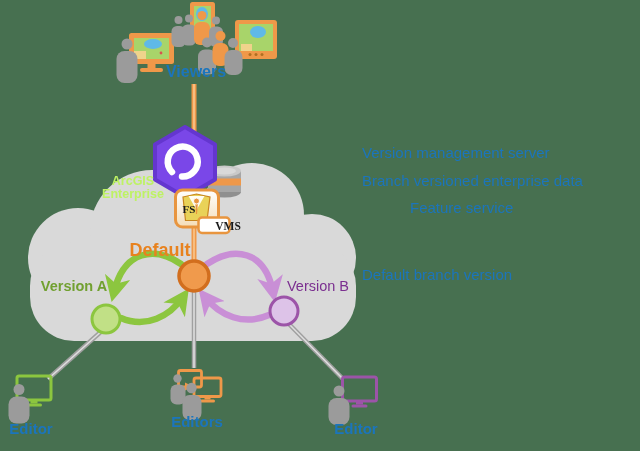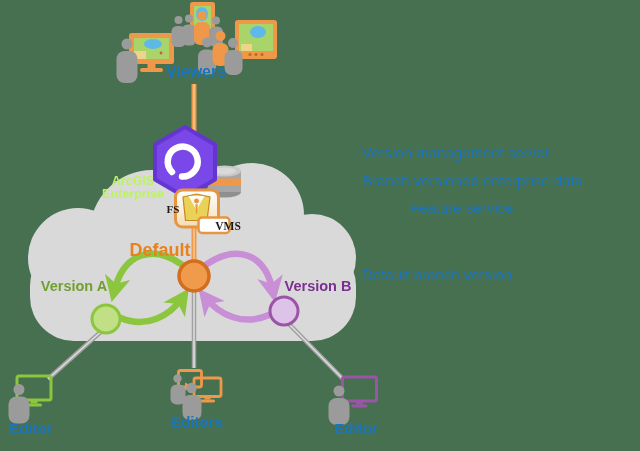--- a/index.html
+++ b/index.html
@@ -7,21 +7,21 @@
   #stage{position:relative;width:640px;height:325px;font-family:"Liberation Sans",sans-serif;}
   #diagram-svg{position:absolute;left:0;top:0;}
   .lbl{position:absolute;white-space:nowrap;line-height:1.05;}
   .ctr{transform:translateX(-50%);text-align:center;}
   .blue{color:#1B75BC;font-weight:800;font-size:16px;}
   .blue-sm{color:#1B75BC;font-weight:800;font-size:15px;}
   .legend{color:#1B75BC;font-weight:400;font-size:15px;}
   .gray-cap{color:#bef264;font-weight:bold;font-size:12.5px;}
   .default-lbl{color:#E8821E;font-weight:800;font-size:18px;}
   .va-lbl{color:#71A030;font-weight:800;font-size:14.5px;}
-  .vb-lbl{color:#7B2F90;font-weight:700;font-size:14.5px;}
+  .vb-lbl{color:#7B2F90;font-weight:400;font-size:14.5px;}
   .serif-sm{font-family:"Liberation Serif",serif;font-weight:bold;font-size:11px;color:#1a1a1a;}
 </style>
 </head>
 <body>
 
 <div id="stage">
 
 <svg id="diagram-svg" width="640" height="451" viewBox="0 0 640 451">
   <defs>
     <marker id="mg" markerWidth="4" markerHeight="4" refX="2.4" refY="2" orient="auto" markerUnits="strokeWidth">
@@ -195,21 +195,21 @@
           <rect x="328.5" y="398" width="21" height="27" rx="8"></rect>
         </g>
   </g>
 </svg>
 
 <div class="lbl ctr blue" style="left:196px;top:64px;">Viewers</div>
 <div class="lbl ctr gray-cap" style="left:133px;top:175px;">
   <div>ArcGIS</div>
   <div>Enterprise</div>
 </div>
-<div class="lbl ctr serif-sm" style="left:173px;top:204px;text-align:right;">FS</div>
+<div class="lbl ctr serif-sm" style="left:189px;top:204px;text-align:right;">FS</div>
 <div class="lbl ctr serif-sm" style="left:228px;top:220px;font-size:11.5px;">VMS</div>
 <div class="lbl ctr default-lbl" style="left:160px;top:241px;">Default</div>
 <div class="lbl ctr va-lbl" style="left:74px;top:279px;">Version A</div>
 <div class="lbl ctr vb-lbl" style="left:318px;top:279px;">Version B</div>
 
 <div class="lbl legend" style="left:362px;top:145px;">Version management server</div>
 <div class="lbl legend" style="left:362px;top:172.5px;">Branch versioned enterprise data</div>
 <div class="lbl legend" style="left:362px;top:200px;margin-left:48px;">Feature service</div>
 <div class="lbl legend" style="left:362px;top:267px;">Default branch version</div>
 

